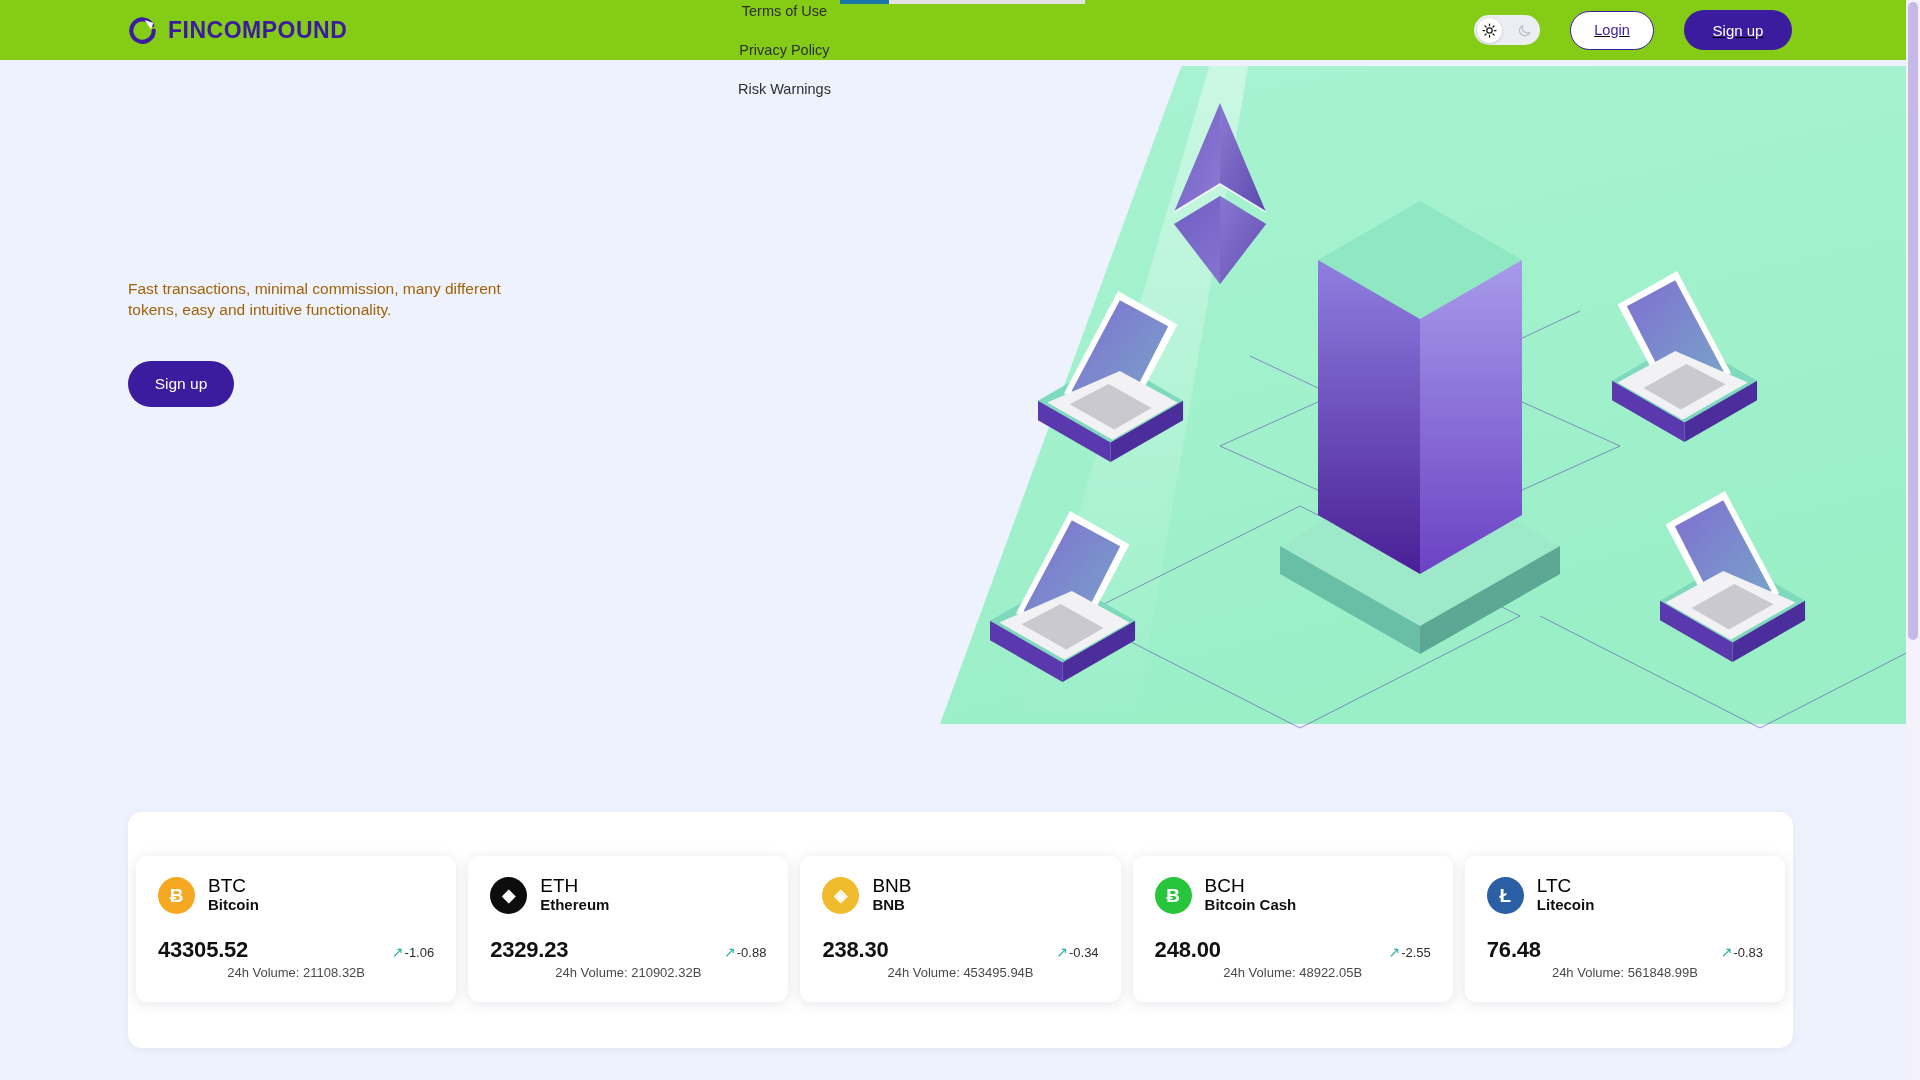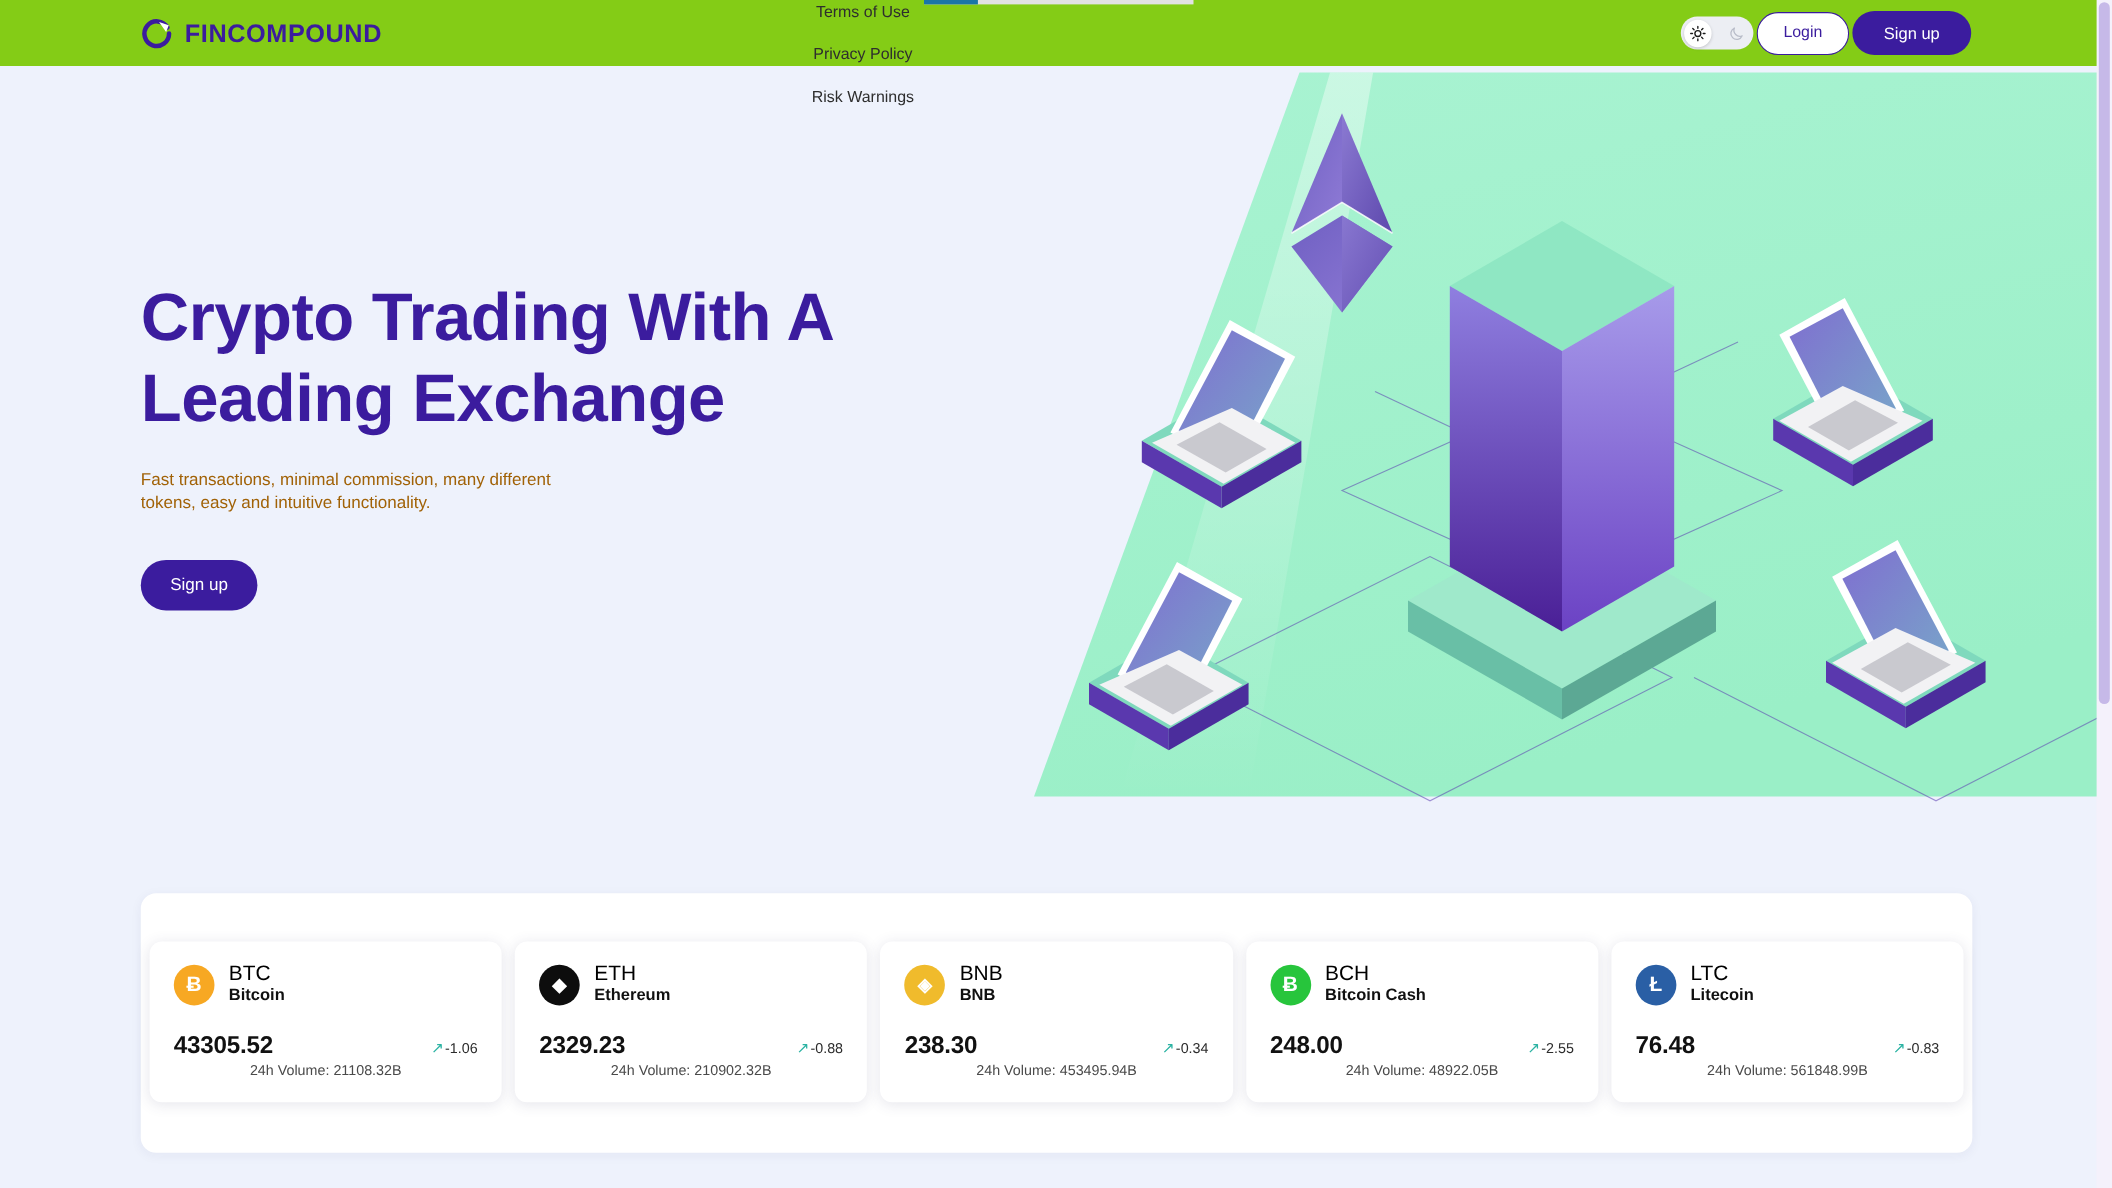--- a/index.html
+++ b/index.html
@@ -76,21 +76,22 @@
     color: #2e2e2e;
     text-decoration: none;
     white-space: nowrap;
   }
 
   .header-right {
     position: absolute;
     right: 128px;
     display: flex;
     align-items: center;
-    gap: 3px;
+    gap: 30px;
+    text-decoration: underline;
   }
 
   .theme-toggle {
     width: 66px;
     height: 30px;
     border-radius: 15px;
     background: #eceef3;
     display: flex;
     align-items: center;
     padding: 3px;
@@ -436,24 +437,20 @@
         <path d="M156 48 L78 93 L78 114 L156 69 Z" fill="#4b2d9c"></path>
         <path d="M128 40 L70 -70 L6 -34 L64 76 Z" fill="#ffffff"></path>
         <path d="M120 38 L68 -60 L16 -32 L66 66 Z" fill="url(#screenG)"></path>
         <path d="M146 50 L76 90 L6 50 L68 16 Z" fill="#f2f2f4"></path>
         <path d="M122 52 L74 79 L34 56 L80 30 Z" fill="#c9c9cf"></path>
       </g>
     </svg>
   </div>
 
   <div class="hero-copy">
-    <h1 class="hero-title">
-      <span>Crypto Trading With A</span><br>
-      <span>Leading Exchange</span>
-    </h1>
     <p class="hero-sub">Fast transactions, minimal commission, many different tokens, easy and intuitive functionality.</p>
     <button class="btn-signup-hero">Sign up</button>
   </div>
 </section>
 
 <section class="ticker-wrap">
   <div class="ticker-row" id="ticker-row">
       <div class="coin-card">
         <div class="coin-head">
           <span class="coin-logo" style="background:#f7a823">

